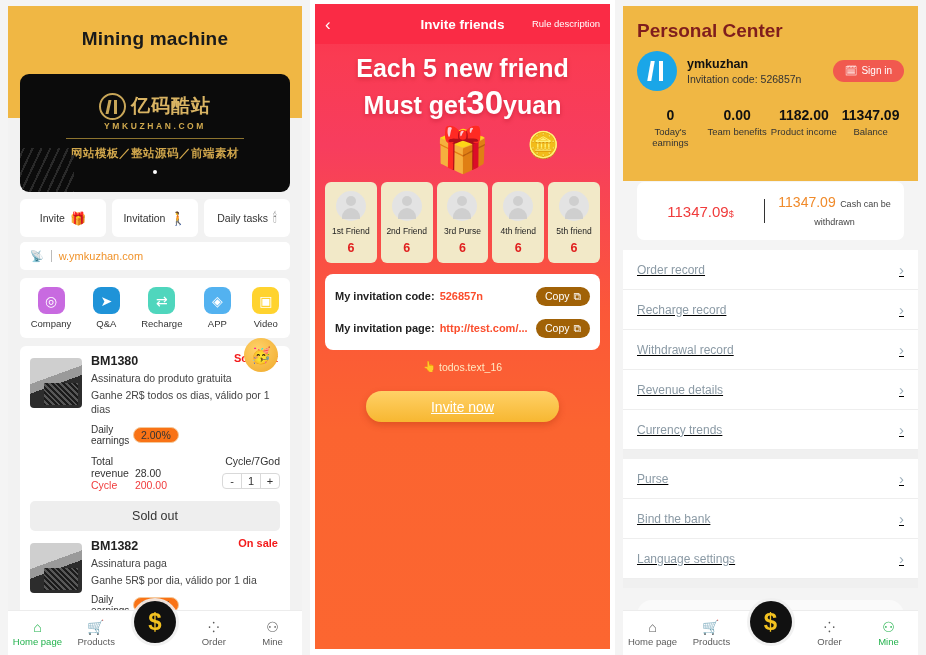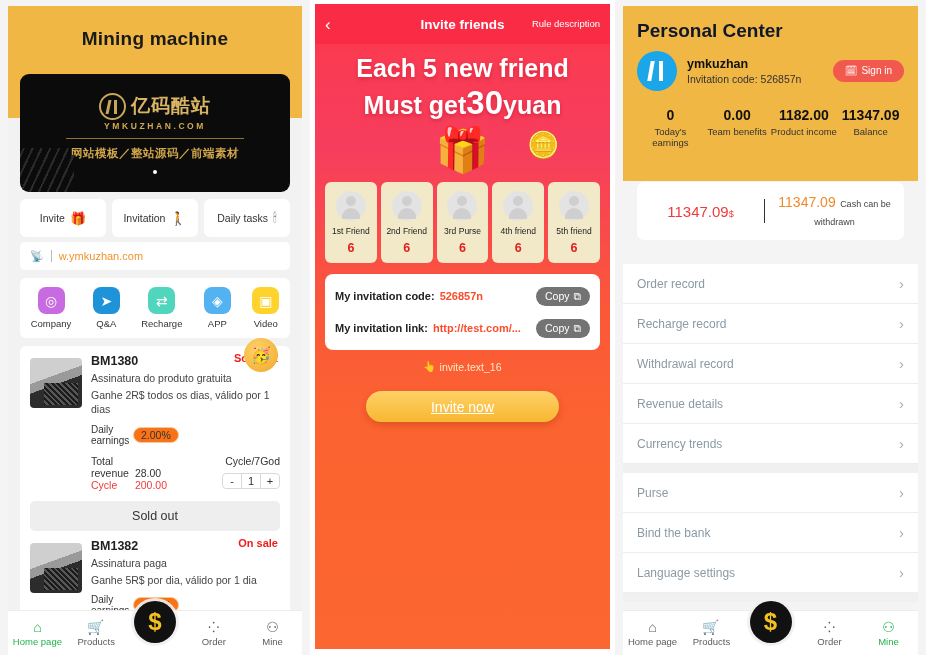--- a/index.html
+++ b/index.html
@@ -114,33 +114,33 @@
   .fav:after{content:"";position:absolute;left:50%;bottom:2px;transform:translateX(-50%);
      width:18px;height:11px;border-radius:9px 9px 0 0;background:#cfcfcf;}
   .fname { font-size:8.5px; color:#222; }
   .fnum { font-size:12.5px; font-weight:bold; color:#e01f1f; }
 
   .codecard { margin:11px 10px 0; background:#fff; border-radius:8px; padding:9px 10px; }
   .crow { display:flex; align-items:center; height:26px; }
   .crow + .crow { margin-top:6px; }
   .clab { font-size:11px; font-weight:bold; color:#222; }
   .cval { font-size:11px; font-weight:bold; color:#fb4d2c; margin-left:5px; }
-  .copybtn { margin-left:auto; background:#737373; color:#fff; font-size:10.5px;
+  .copybtn { margin-left:auto; background:#a16207; color:#fff; font-size:10.5px;
      border-radius:11px; padding:3px 9px; display:flex; align-items:center; gap:4px; }
   .invtext { text-align:center; margin-top:10px; font-size:10.5px; color:#ffe9c2;
      display:flex; align-items:center; justify-content:center; gap:3px; }
   .invbtn { margin:18px auto 0; width:193px; height:31px; border-radius:16px;
      background:linear-gradient(180deg,#ffd167,#f7b731); display:flex; align-items:center;
      justify-content:center; color:#fff; font-size:14px;
      box-shadow:0 3px 7px rgba(160,40,0,.3);text-decoration:underline; }
 
   
   .p3-inner { position:relative; width:295px; height:649px; background:#f4f4f4; overflow:hidden; }
   .p3-head { background:#f0b744; height:175px; padding:14px 14px 0; }
-  .p3-title { font-size:19px; font-weight:bold; color:#0f172a; }
+  .p3-title { font-size:19px; font-weight:bold; color:#7f1d1d; }
   .userrow { display:flex; align-items:center; gap:10px; margin-top:9px; }
   .uav { width:40px; height:40px; border-radius:50%; background:#1aa6e8; position:relative;
      flex:0 0 40px; }
   .uav:before{content:"";position:absolute;left:12px;top:10px;width:4px;height:20px;background:#fff;transform:skewX(-10deg);}
   .uav:after{content:"";position:absolute;left:22px;top:10px;width:4px;height:20px;background:#fff;}
   .uname { font-size:12.5px; font-weight:bold; color:#111; }
   .ucode { font-size:10.5px; color:#333; margin-top:2px; }
   .signin { margin-left:auto; background:#f1594f; color:#fff; border-radius:14px;
      padding:5px 12px; font-size:10px; text-align:center; line-height:1.15;
      display:flex; align-items:center; gap:4px; }
@@ -149,21 +149,21 @@
   .st .n { font-size:14px; font-weight:bold; color:#111; }
   .st .l { font-size:9.5px; color:#333; margin-top:3px; }
   .balcard { position:absolute; top:176px; left:14px; width:267px; height:58px; background:#fff;
      border-radius:7px; display:flex; align-items:center; }
   .bal-l { flex:1; text-align:center; font-size:15px; color:#f03b3b; }
   .bal-l small { font-size:9px; }
   .bdiv { width:1px; height:24px; background:#333; }
   .bal-r { flex:1; text-align:center; padding:0 6px; }
   .bal-r .n { font-size:14px; color:#f08a2a; }
   .bal-r .t { font-size:9px; color:#444; }
-  .menu { position:absolute; top:258px; left:0; width:295px; }
+  .menu { position:absolute; top:244px; left:0; width:295px;text-decoration:underline; }
   .mitem { background:#fff; height:40px; display:flex; align-items:center; padding:0 14px;
      border-bottom:1px solid #eeeeee; }
   .mitem .ml { font-size:12px; color:#8b9aa5; }
   .mitem .chev { margin-left:auto; color:#9fb0bb; font-size:15px; }
   .gap { height:9px; background:#f0f0f0; }
   .logout { margin:12px 14px 0; height:30px; background:#fafafa; border-radius:15px;
      display:flex; align-items:center; justify-content:center; font-size:11px; color:#9aa6ae; }
 
   
   .bnav { position:absolute; bottom:0; left:0; width:100%; height:45px; background:#fff;
@@ -380,32 +380,32 @@
       <div class="codecard">
         <div class="crow">
           <span class="clab">My invitation code:</span>
           <span class="cval">526857n</span>
           <span class="copybtn">
             <span>Copy</span>
             <span>⧉</span>
           </span>
         </div>
         <div class="crow">
-          <span class="clab">My invitation link:</span>
+          <span class="clab">My invitation page:</span>
           <span class="cval">http://test.com/...</span>
           <span class="copybtn">
             <span>Copy</span>
             <span>⧉</span>
           </span>
         </div>
       </div>
 
       <div class="invtext">
         <span>👆</span>
-        <span>invite.text_16</span>
+        <span>todos.text_16</span>
       </div>
 
       <div class="invbtn">Invite now</div>
     </div>
   </div>
 
   <div class="panel p3">
     <div class="p3-inner">
 
       <div class="p3-head">

